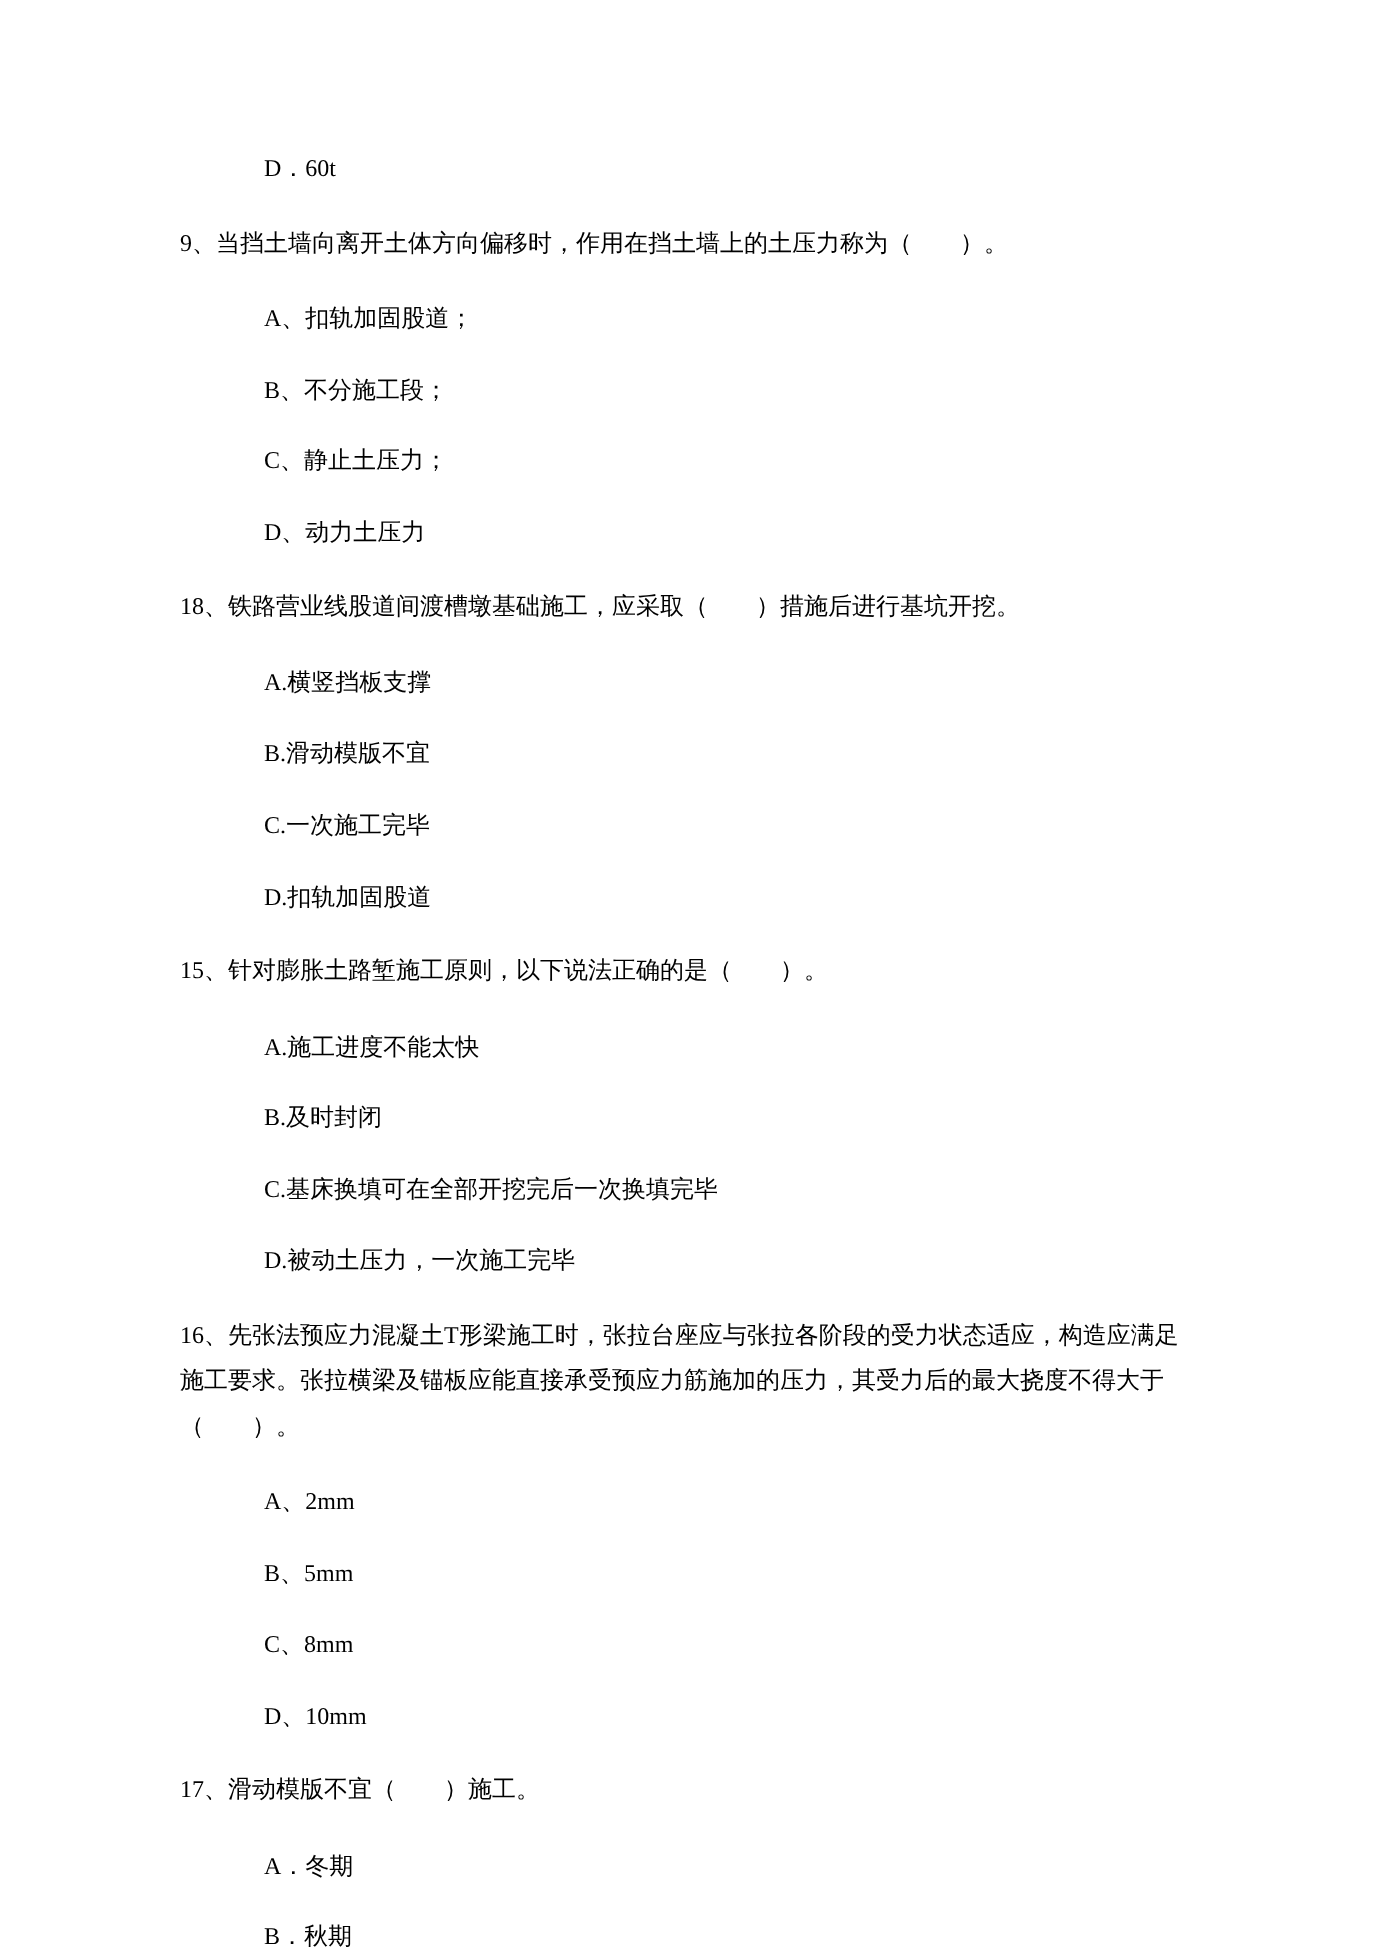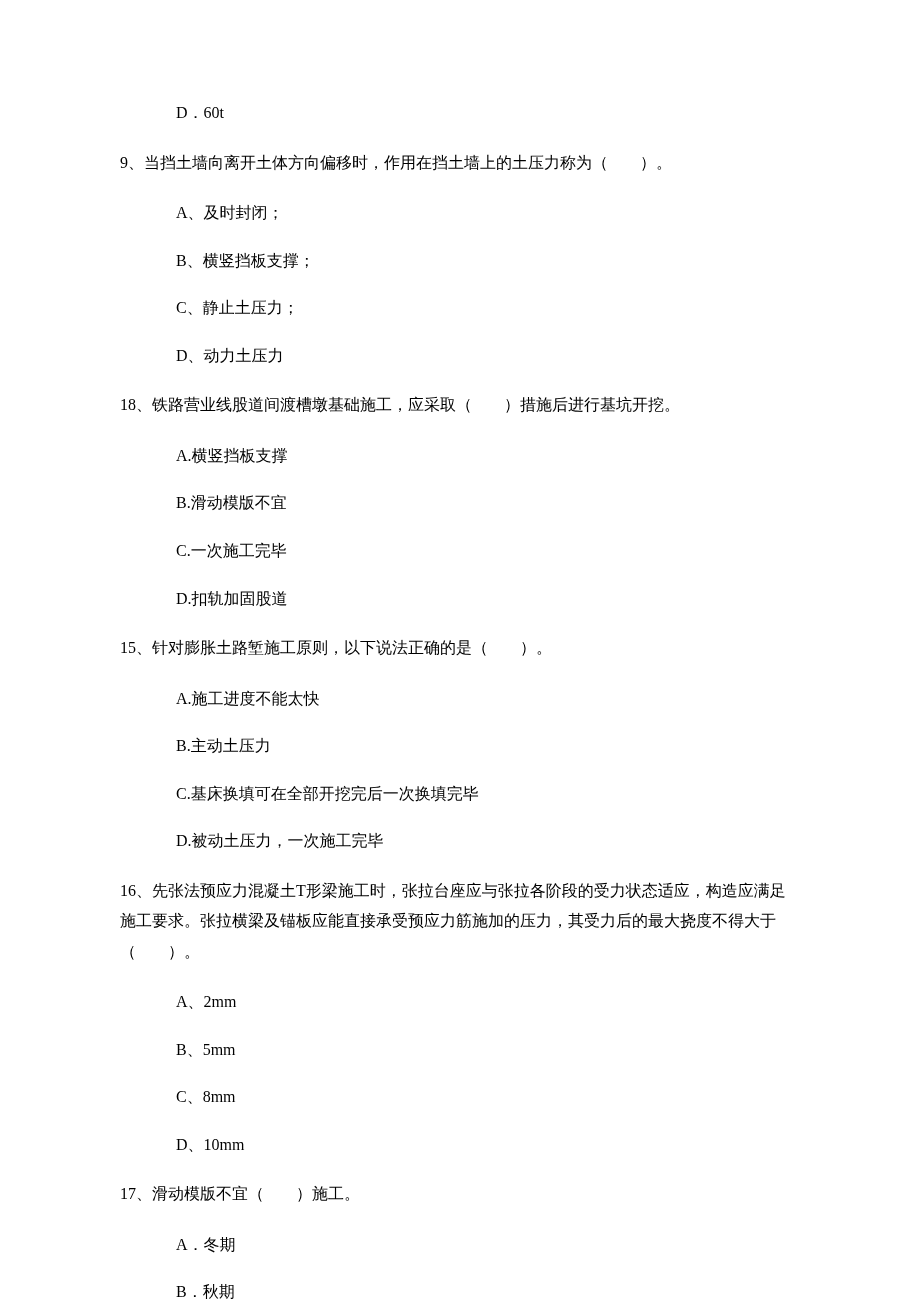--- a/index.html
+++ b/index.html
@@ -26,34 +26,34 @@
       margin-bottom: 22px;
       line-height: 1.9;
     }
   </style>
 </head>
 <body>
 
 <div class="option-indent">D．60t</div>
 
 <div class="question">9、当挡土墙向离开土体方向偏移时，作用在挡土墙上的土压力称为（　　）。</div>
-<div class="option-indent">A、及时封闭；</div>
-<div class="option-indent">B、横竖挡板支撑；</div>
+<div class="option-indent">A、扣轨加固股道；</div>
+<div class="option-indent">B、不分施工段；</div>
 <div class="option-indent">C、静止土压力；</div>
 <div class="option-indent">D、动力土压力</div>
 
 <div class="question">18、铁路营业线股道间渡槽墩基础施工，应采取（　　）措施后进行基坑开挖。</div>
 <div class="option-indent">A.横竖挡板支撑</div>
 <div class="option-indent">B.滑动模版不宜</div>
 <div class="option-indent">C.一次施工完毕</div>
 <div class="option-indent">D.扣轨加固股道</div>
 
 <div class="question">15、针对膨胀土路堑施工原则，以下说法正确的是（　　）。</div>
 <div class="option-indent">A.施工进度不能太快</div>
-<div class="option-indent">B.主动土压力</div>
+<div class="option-indent">B.及时封闭</div>
 <div class="option-indent">C.基床换填可在全部开挖完后一次换填完毕</div>
 <div class="option-indent">D.被动土压力，一次施工完毕</div>
 
 <div class="question">16、先张法预应力混凝土T形梁施工时，张拉台座应与张拉各阶段的受力状态适应，构造应满足施工要求。张拉横梁及锚板应能直接承受预应力筋施加的压力，其受力后的最大挠度不得大于（　　）。</div>
 <div class="option-indent">A、2mm</div>
 <div class="option-indent">B、5mm</div>
 <div class="option-indent">C、8mm</div>
 <div class="option-indent">D、10mm</div>
 
 <div class="question">17、滑动模版不宜（　　）施工。</div>

